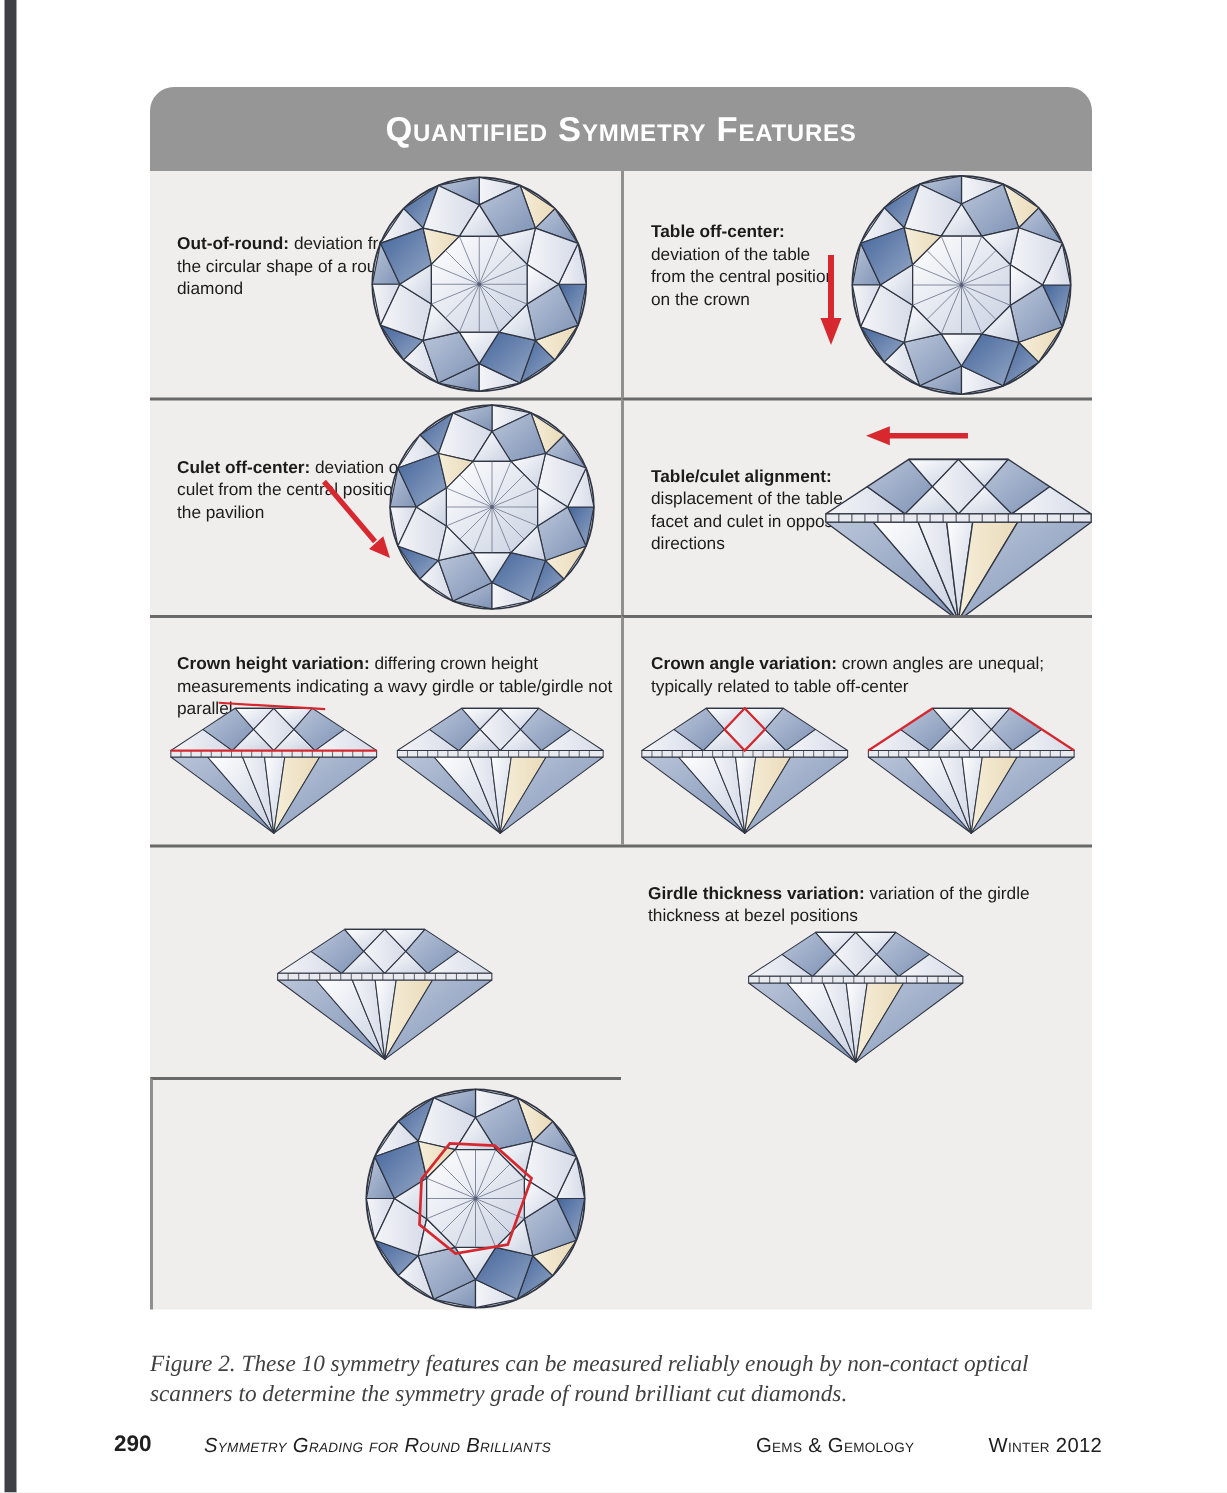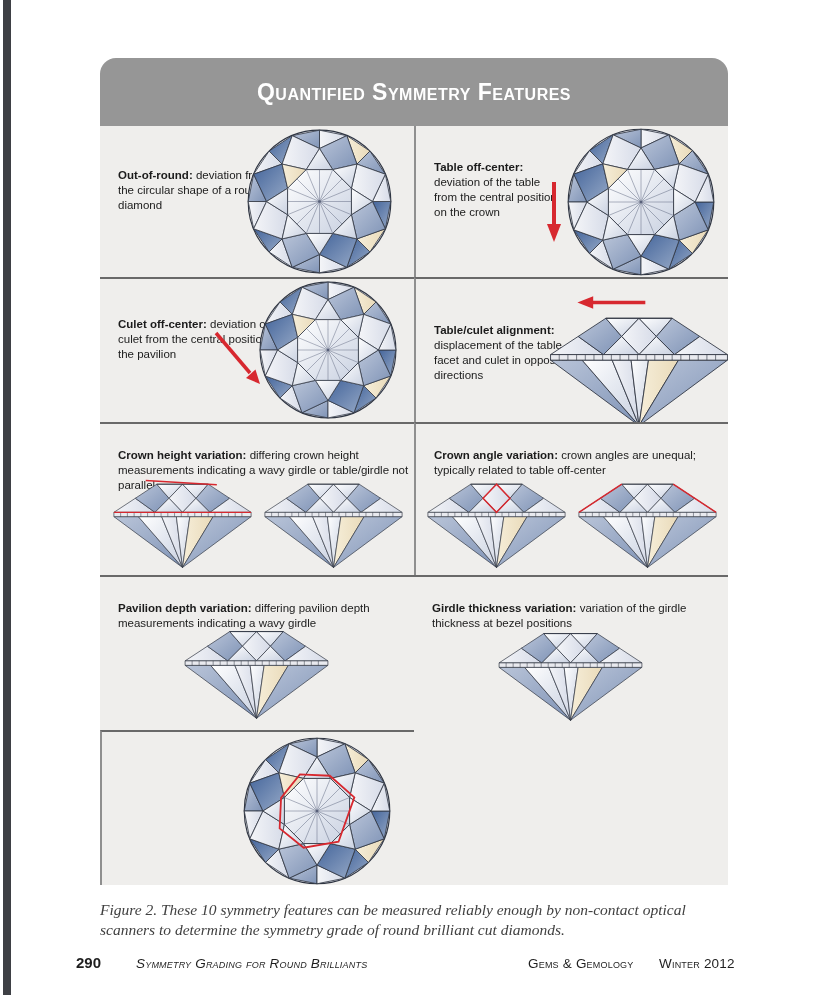--- a/index.html
+++ b/index.html
@@ -3,21 +3,21 @@
 <meta charset="utf-8">
 <style>
   html,body{margin:0;padding:0;}
   body{
     width:818px;height:995px;position:relative;background:#ffffff;
     font-family:"Liberation Sans", sans-serif;overflow:hidden;
   }
   .spine{position:absolute;left:3px;top:0;width:8px;height:995px;background:#3e4045;}
   .figure-box{position:absolute;left:100px;top:58px;width:628px;}
   .fig-header{
-    height:68px;background:#969696;border-radius:16px 16px 0 0;
+    height:56px;background:#969696;border-radius:16px 16px 0 0;
     display:flex;align-items:center;justify-content:center;
   }
   .fig-title{
     color:#ffffff;font-weight:bold;font-size:23px;letter-spacing:0.5px;
     font-variant:small-caps;
   }
   .grid{
     display:grid;grid-template-columns:314px 314px;
     grid-template-rows:151px 145px 153px 155px 155px;
     background:#efeeec;
@@ -33,21 +33,21 @@
   .overlay{position:absolute;left:0;top:0;pointer-events:none;}
   .caption{
     position:absolute;left:100px;top:884px;width:634px;
     font-family:"Liberation Serif", serif;font-style:italic;
     font-size:15.5px;line-height:1.35;color:#404040;
   }
   .footer span{position:absolute;color:#1e1e1e;}
   .pagenum{left:76px;top:954px;font-weight:bold;font-size:15px;}
   .sc{font-variant:small-caps;font-size:13.5px;letter-spacing:0.2px;}
   .art{left:136px;top:956px;font-style:italic;}
-  .jrn{left:504px;top:956px;margin-left:24px;}
+  .jrn{left:504px;top:956px;}
   .iss{left:659px;top:956px;}
 </style>
 </head>
 <body>
 
 <svg width="0" height="0" style="position:absolute" aria-hidden="true">
 <defs>
   <linearGradient id="gLight" x1="0" y1="0" x2="1" y2="1">
     <stop offset="0" stop-color="#ffffff"></stop>
         <stop offset="1" stop-color="#c9d1e1"></stop>
@@ -270,24 +270,20 @@
       <svg class="gem" style="left:158px;top:54px" width="147" height="92" viewBox="0 0 240 150">
         <use href="#gem-side"></use>
         <g stroke="#d7282f" stroke-width="2.4">
           <line x1="8" y1="56" x2="78" y2="10"></line>
           <line x1="162" y1="10" x2="232" y2="56"></line>
         </g>
       </svg>
     </div>
 
     <div class="cell rowline">
-      <p class="ftext" style="left:18px;top:12px;width:292px">
-        <b>Pavilion depth variation:</b>
-        <span>differing pavilion depth measurements indicating a wavy girdle</span>
-      </p>
       <svg class="gem" style="left:80px;top:48px" width="153" height="96" viewBox="0 0 240 150">
         <use href="#gem-side"></use>
       </svg>
     </div>
 
 
     <div class="cell rowline">
       <p class="ftext" style="left:18px;top:12px;width:292px">
         <b>Girdle thickness variation:</b>
         <span>variation of the girdle thickness at bezel positions</span>

